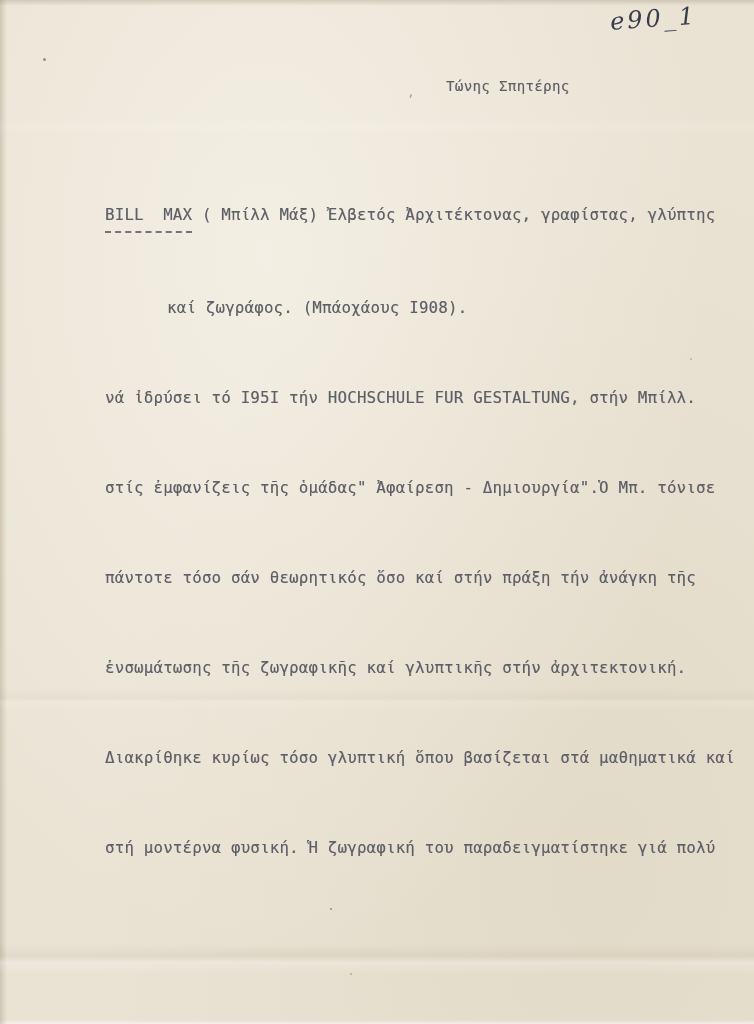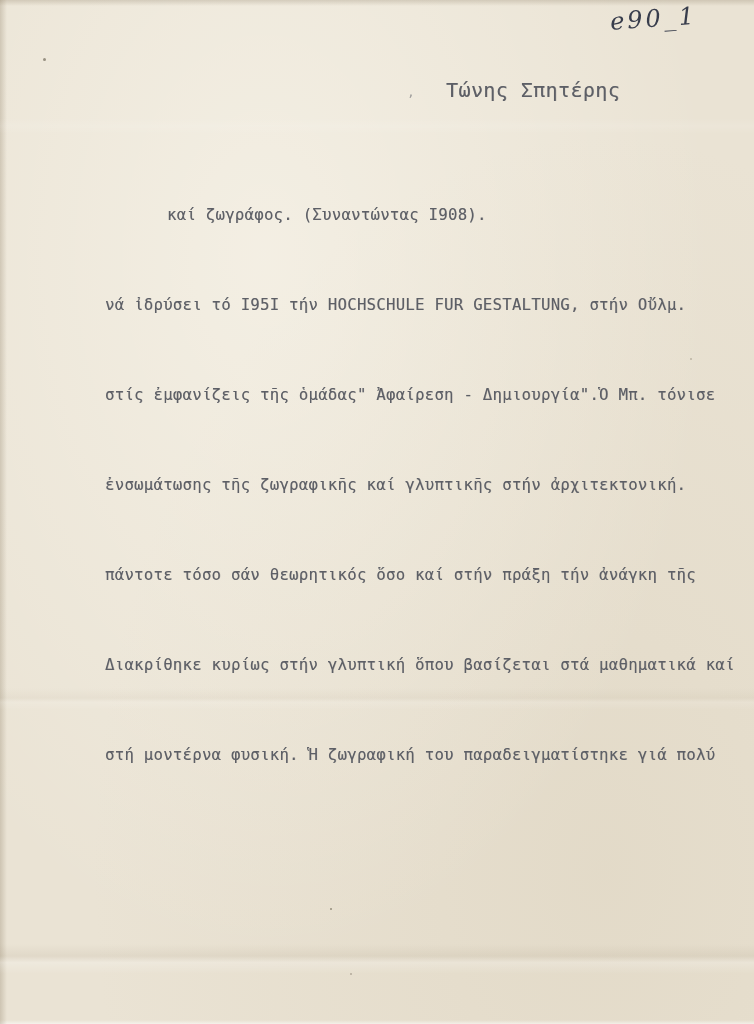--- a/index.html
+++ b/index.html
@@ -34,21 +34,21 @@
     font-family:"DejaVu Serif", serif;font-style:italic;
     font-size:24px;letter-spacing:3px;
     color:#383d4c;transform:rotate(-4deg);
   }
   .stray-mark{
     position:absolute;left:407px;top:84px;
     font-size:13px;color:rgba(92,94,102,0.55);
   }
   .byline{
     position:absolute;left:446px;top:78px;
-    font-size:20px;color:#5d5f66;
+    font-size:14px;color:#5d5f66;
     letter-spacing:0.4px;white-space:pre;
     text-shadow:0.4px 0.4px 0.5px rgba(93,95,102,0.45);
   }
   .content{
     position:absolute;left:105px;top:140px;width:630px;
     font-size:15.6px;line-height:30px;color:#5d5f66;
     letter-spacing:0.3px;white-space:pre;
     text-shadow:0.4px 0.4px 0.5px rgba(93,95,102,0.45);
   }
   .title-name{
@@ -71,26 +71,27 @@
   <div class="speck s2"></div>
   <div class="speck s3"></div>
   <div class="speck s4"></div>
 
   <div class="handwritten">e90_1</div>
 
   <span class="stray-mark">,</span>
   <div class="byline">Τώνης Σπητέρης</div>
 
   <div class="content">
-    <div class="body-line title-indent">καί ζωγράφος. (Συναντώντας Ι908).</div>
-    <div class="body-line">νά ἰδρύσει τό Ι95Ι τήν HOCHSCHULE FUR GESTALTUNG, στήν Οὔλμ.</div>
+    <div class="body-line"><span class="title-name">BILL  MAX</span><span> ( Μπίλλ Μάξ) Ἐλβετός Ἀρχιτέκτονας, γραφίστας, γλύπτης</span></div>
+    <div class="body-line title-indent">καί ζωγράφος. (Μπάοχάους Ι908).</div>
+    <div class="body-line">νά ἰδρύσει τό Ι95Ι τήν HOCHSCHULE FUR GESTALTUNG, στήν Μπίλλ.</div>
     <div class="body-line">στίς ἐμφανίζεις τῆς ὁμάδας" Ἀφαίρεση - Δημιουργία".Ὁ Μπ. τόνισε</div>
+    <div class="body-line">πάντοτε τόσο σάν θεωρητικός ὅσο καί στήν πράξη τήν ἀνάγκη τῆς</div>
     <div class="body-line">ἐνσωμάτωσης τῆς ζωγραφικῆς καί γλυπτικῆς στήν ἀρχιτεκτονική.</div>
-    <div class="body-line">πάντοτε τόσο σάν θεωρητικός ὅσο καί στήν πράξη τήν ἀνάγκη τῆς</div>
-    <div class="body-line">Διακρίθηκε κυρίως στήν γλυπτική ὅπου βασίζεται στά μαθηματικά καί</div>
+    <div class="body-line">Διακρίθηκε κυρίως τόσο γλυπτική ὅπου βασίζεται στά μαθηματικά καί</div>
     <div class="body-line">στή μοντέρνα φυσική. Ἡ ζωγραφική του παραδειγματίστηκε γιά πολύ</div>
     
     
     
     
     
   </div>
 
 </div>
 

